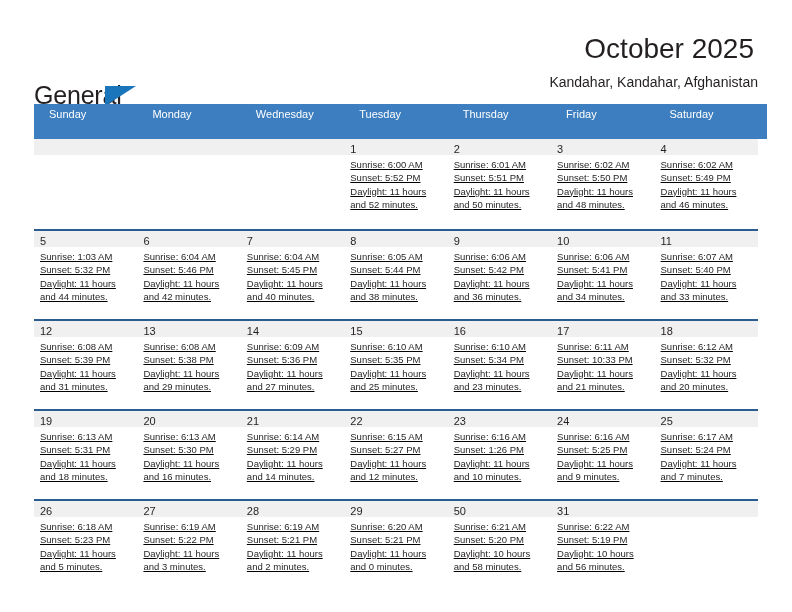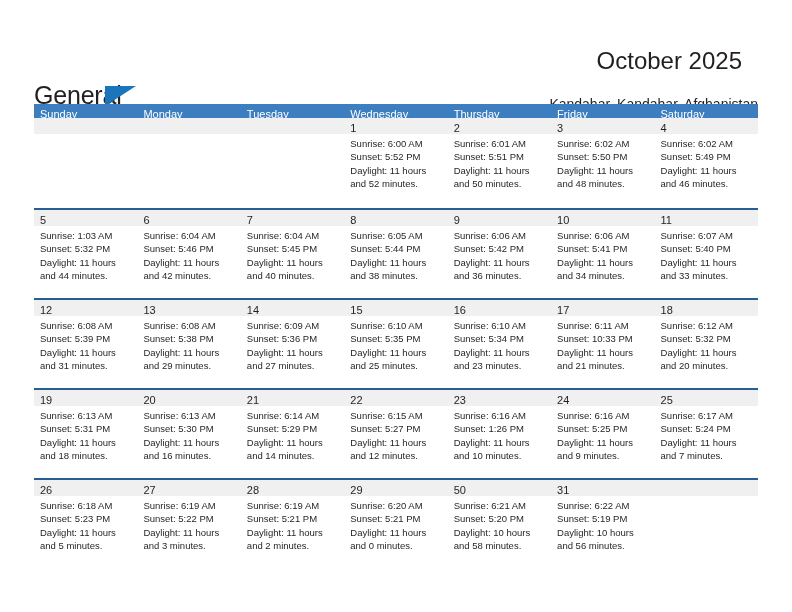--- a/index.html
+++ b/index.html
@@ -65,25 +65,25 @@
     color: #4d7c0f;
     line-height: 28px;
   }
   .title-block {
     position: absolute;
     right: 34px;
     top: 28px;
     text-align: right;
   }
   .cal-title {
-    font-size: 24px;
+    font-size: 28px;
     color: #231f20;
     line-height: 34px;
     font-weight: normal;
-    margin: 16px;
+    margin: 4px;
     white-space: nowrap;
   }
   .cal-subtitle {
     font-size: 14px;
     color: #231f20;
     line-height: 20px;
     margin: 6px 0 0 0;
     font-weight: normal;
     white-space: nowrap;
   }
@@ -91,22 +91,23 @@
   
   .calendar {
     position: absolute;
     left: 34px;
     top: 104px;
     width: 724px;
   }
   .dow-row {
     display: flex;
     width: 724px;
-    height: 14px;
+    height: 35px;
     background: #3c7ebf;
+    padding-left: 9px;
   }
   .dow-cell {
     flex: 1 1 0;
     min-width: 0;
     color: #ffffff;
     font-size: 11px;
     line-height: 21px;
     padding-left: 6px;
     box-sizing: border-box;
     white-space: nowrap;
@@ -140,20 +141,21 @@
     background: #f0f0f0;
   }
   .daynum {
     font-size: 11px;
     line-height: 16px;
     color: #231f20;
   }
   .day-info {
     padding: 3px 5px 0 6px;
     box-sizing: border-box;
+    text-decoration: underline;
   }
   .day-info div {
     font-size: 9.5px;
     line-height: 13.3px;
     color: #231f20;
     white-space: nowrap;
   }
 </style>
 </head>
 <body>
@@ -173,22 +175,22 @@
       <h2 class="cal-subtitle">Kandahar, Kandahar, Afghanistan</h2>
     </div>
 
   </div>
 
   <div class="calendar">
 
     <div class="dow-row">
       <div class="dow-cell">Sunday</div>
       <div class="dow-cell">Monday</div>
+      <div class="dow-cell">Wednesday</div>
       <div class="dow-cell">Tuesday</div>
-      <div class="dow-cell">Wednesday</div>
       <div class="dow-cell">Thursday</div>
       <div class="dow-cell">Friday</div>
       <div class="dow-cell">Saturday</div>
     </div>
 
     <div class="week-row first">
       <div class="day-cell empty">
         <div class="daynum-band"><span class="daynum"></span></div>
         <div class="day-info">
           <div></div>

